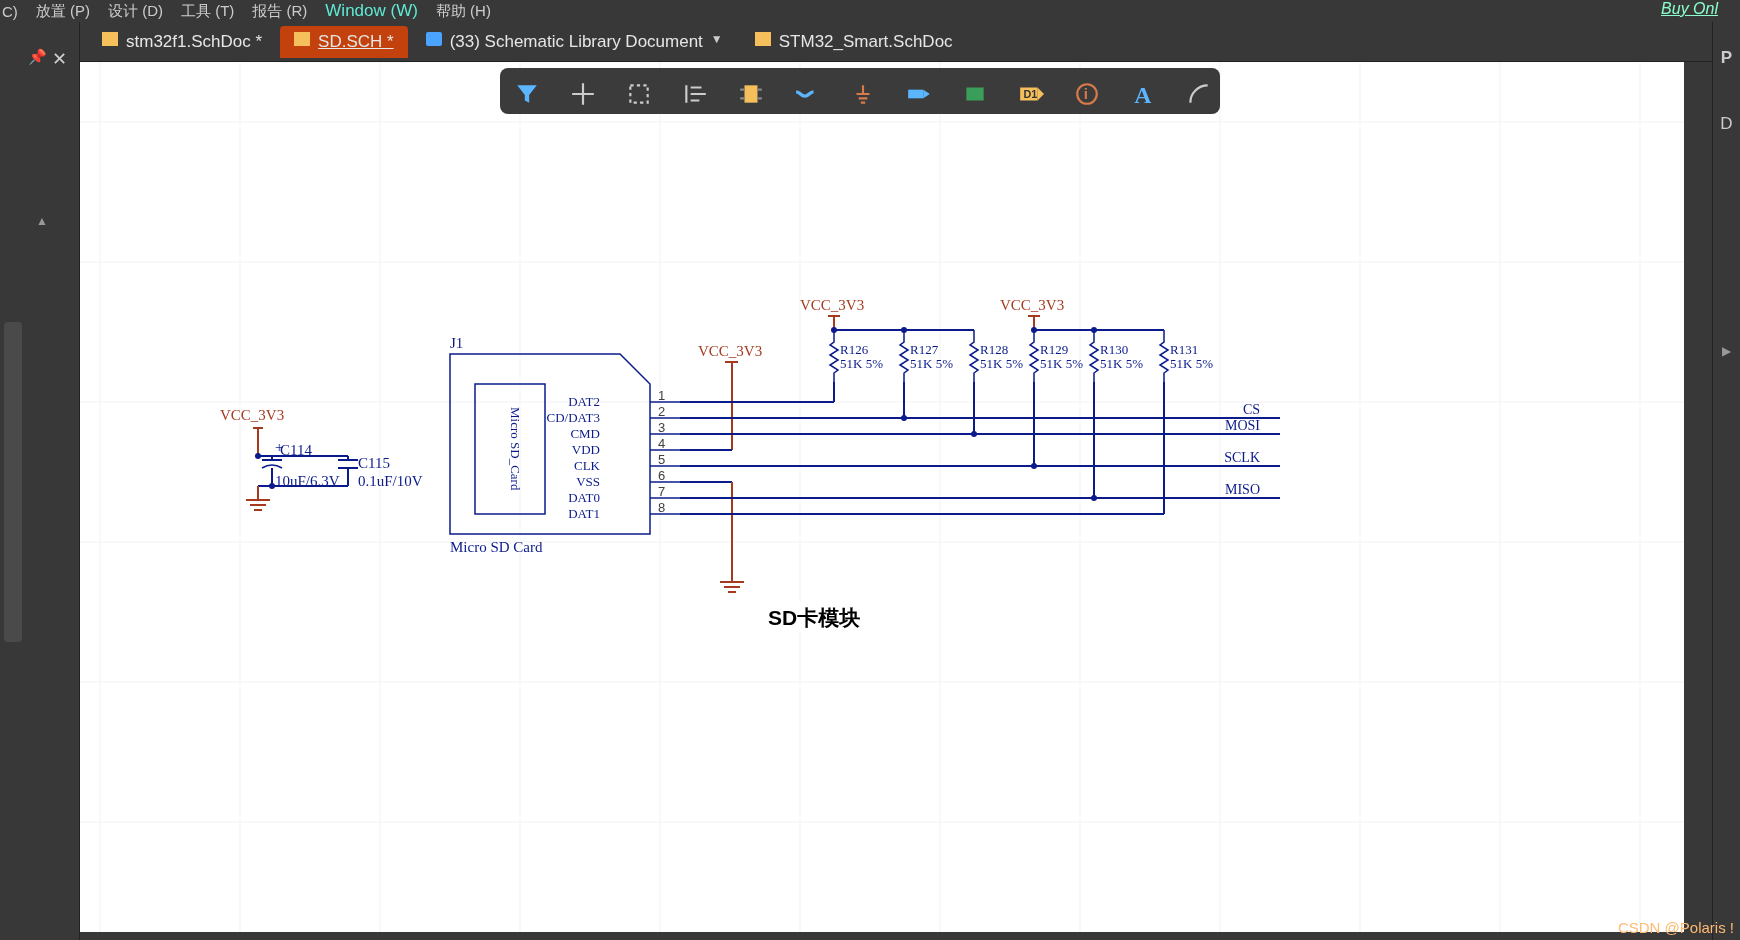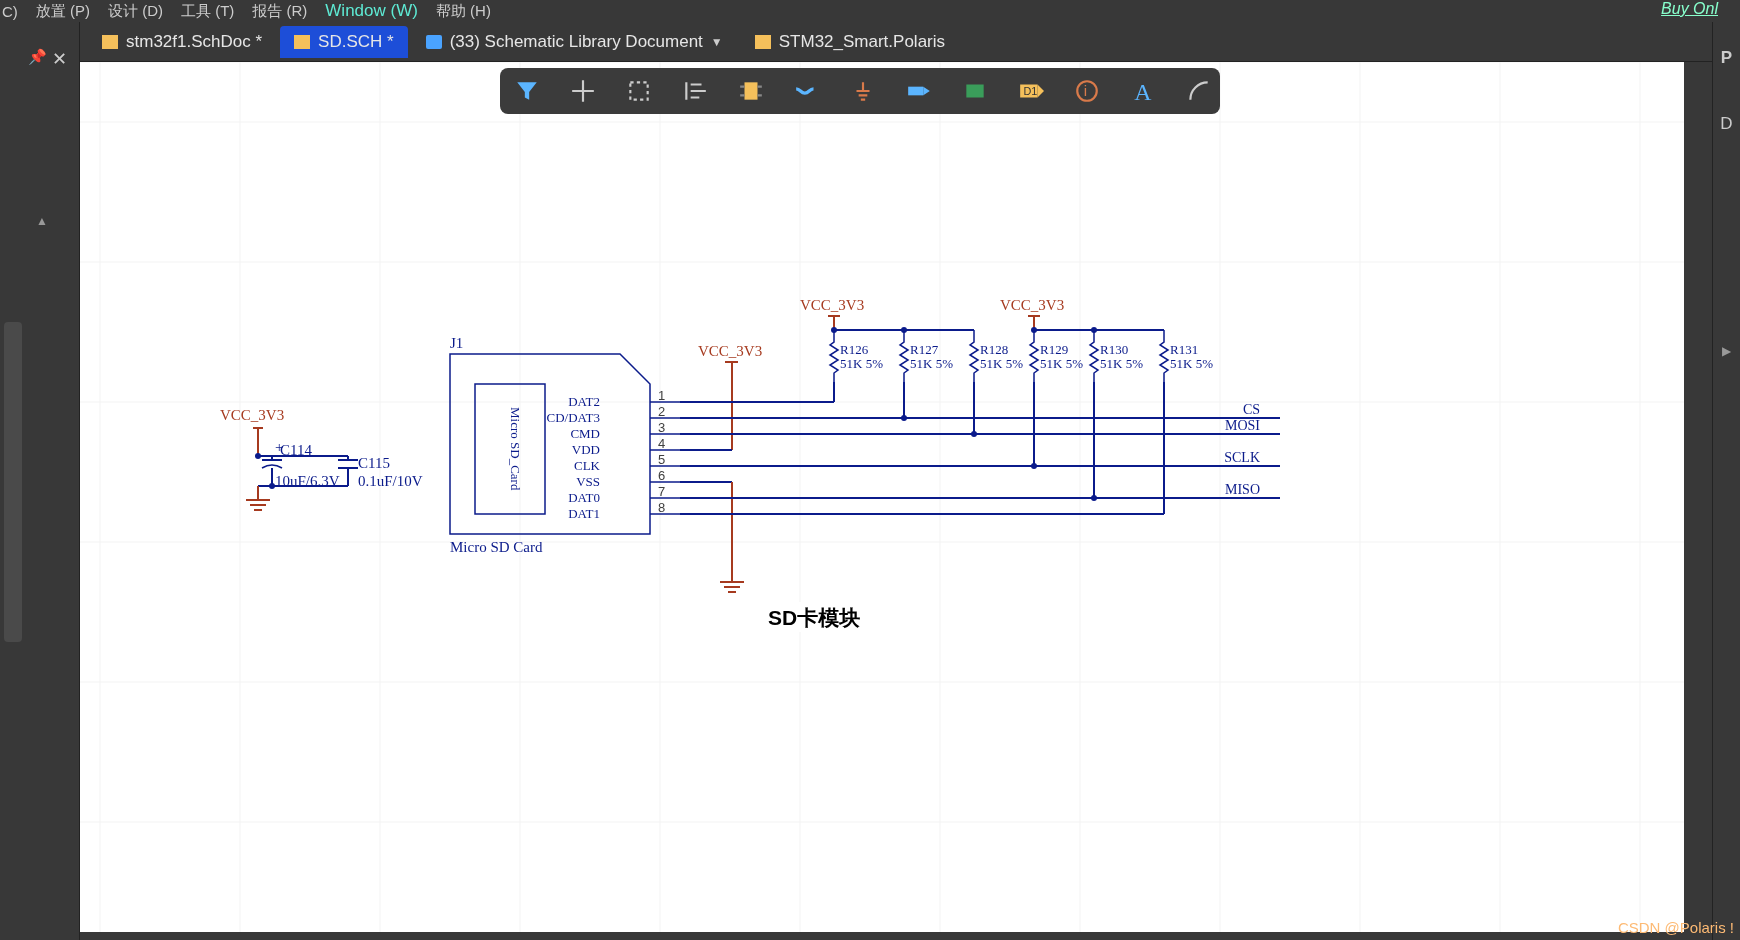--- a/index.html
+++ b/index.html
@@ -7,32 +7,32 @@
 .menubar { height: 22px; background: #383838; color: #ccc; font-size: 15px; display: flex; align-items: center; padding-left: 2px; }
 .menubar span { margin-right: 18px; cursor: default; }
 .buy { position: absolute; right: 4px; top: 0; color: #8fc; font-size: 16px; font-style: italic; text-decoration: underline; text-align: right; }
 .panel-row { display: flex; height: 918px; }
 .left-panel { width: 80px; background: #383838; border-right: 1px solid #222; position: relative; }
 .left-panel .pin { position: absolute; top: 26px; right: 32px; color: #ccc; font-size: 15px; }
 .left-panel .close { position: absolute; top: 26px; right: 12px; color: #ccc; font-size: 18px; }
 .left-panel .tri { position: absolute; top: 192px; left: 36px; color: #999; font-size: 12px; }
 .left-panel .scroll { position: absolute; left: 4px; top: 300px; width: 18px; height: 320px; background: #4a4a4a; border-radius: 4px; }
 .tabbar { height: 40px; background: #383838; display: flex; align-items: center; border-bottom: 1px solid #222; padding-left: 8px; }
-.tab { display: flex; align-items: center; padding: 6px 14px; color: #e6e6e6; font-size: 17px; border-radius: 4px 4px 0 0; margin-right: 4px; }
-.tab.active { background: #1d4ed8; }
+.tab { display: flex; padding: 6px 14px; color: #e6e6e6; font-size: 17px; border-radius: 4px 4px 0 0; margin-right: 4px; }
+.tab.active { background: #c2410c; text-decoration: underline; }
 .tab-icon { width: 16px; height: 14px; background: #f5c05b; margin-right: 8px; display: inline-block; }
 .tab-icon.lib { background: #4aa3ff; border-radius: 2px; }
 .tab .dd { margin-left: 8px; color: #ccc; font-size: 12px; }
 .right-edge { width: 28px; background: #383838; color: #ccc; font-size: 17px; padding-top: 26px; text-align: center; border-left: 1px solid #222; }
 .right-edge .d { margin-top: 46px; }
 .right-edge .tri2 { margin-top: 210px; font-size: 12px; color: #999; }
 .canvas-wrap { flex: 1; background: #383838; position: relative; }
 .canvas { position: absolute; left: 0; top: 40px; width: 1604px; height: 870px; background: #fff; }
 .toolbar { position: absolute; top: 6px; left: 420px; width: 720px; height: 46px; background: #3b3b3b; border-radius: 8px; display: flex; align-items: center; padding: 0 14px; gap: 30px; z-index: 5; }
-.tool { color: #fdba74; font-size: 20px; cursor: pointer; display: flex; align-items: center; justify-content: center; width: 32px; height: 32px; }
+.tool { color: #fdba74; font-size: 20px; cursor: pointer; display: flex; align-items: flex-end; justify-content: center; width: 32px; height: 32px; font-weight: bold; }
 .tool svg { width: 26px; height: 26px; }
 .sch { position: absolute; left: 0; top: 0; width: 1604px; height: 870px; }
 .grid line { stroke: #f3f3f3; stroke-width: 1; }
 .wire { stroke: #0b1b8b; stroke-width: 2; fill: none; }
 .wire-thin { stroke: #0b1b8b; stroke-width: 1.5; fill: none; }
 .pwr { stroke: #a63a1f; stroke-width: 2; fill: none; }
 .jnc { fill: #0b1b8b; }
 .comp-txt { fill: #0b1b8b; font-size: 15px; font-family: "Times New Roman", serif; }
 .comp-txt-sm { fill: #0b1b8b; font-size: 13px; font-family: "Times New Roman", serif; }
 .pwr-txt { fill: #a63a1f; font-size: 15px; font-family: "Times New Roman", serif; }
@@ -75,21 +75,21 @@
           <span class="tab-icon"></span>
           <span>SD.SCH *</span>
         </div>
       <div class="tab">
           <span class="tab-icon lib"></span>
           <span>(33) Schematic Library Document</span>
           <span class="dd">▼</span>
         </div>
       <div class="tab">
           <span class="tab-icon"></span>
-          <span>STM32_Smart.Polaris</span>
+          <span>STM32_Smart.SchDoc</span>
         </div>
     </div>
 
     <div class="canvas">
       <div class="toolbar">
         <span class="tool">
             <svg viewBox="0 0 24 24">
               <path d="M3 4h18l-7 9v7l-4-2v-5z" fill="#5bb5ff"></path>
             </svg>
           </span>

